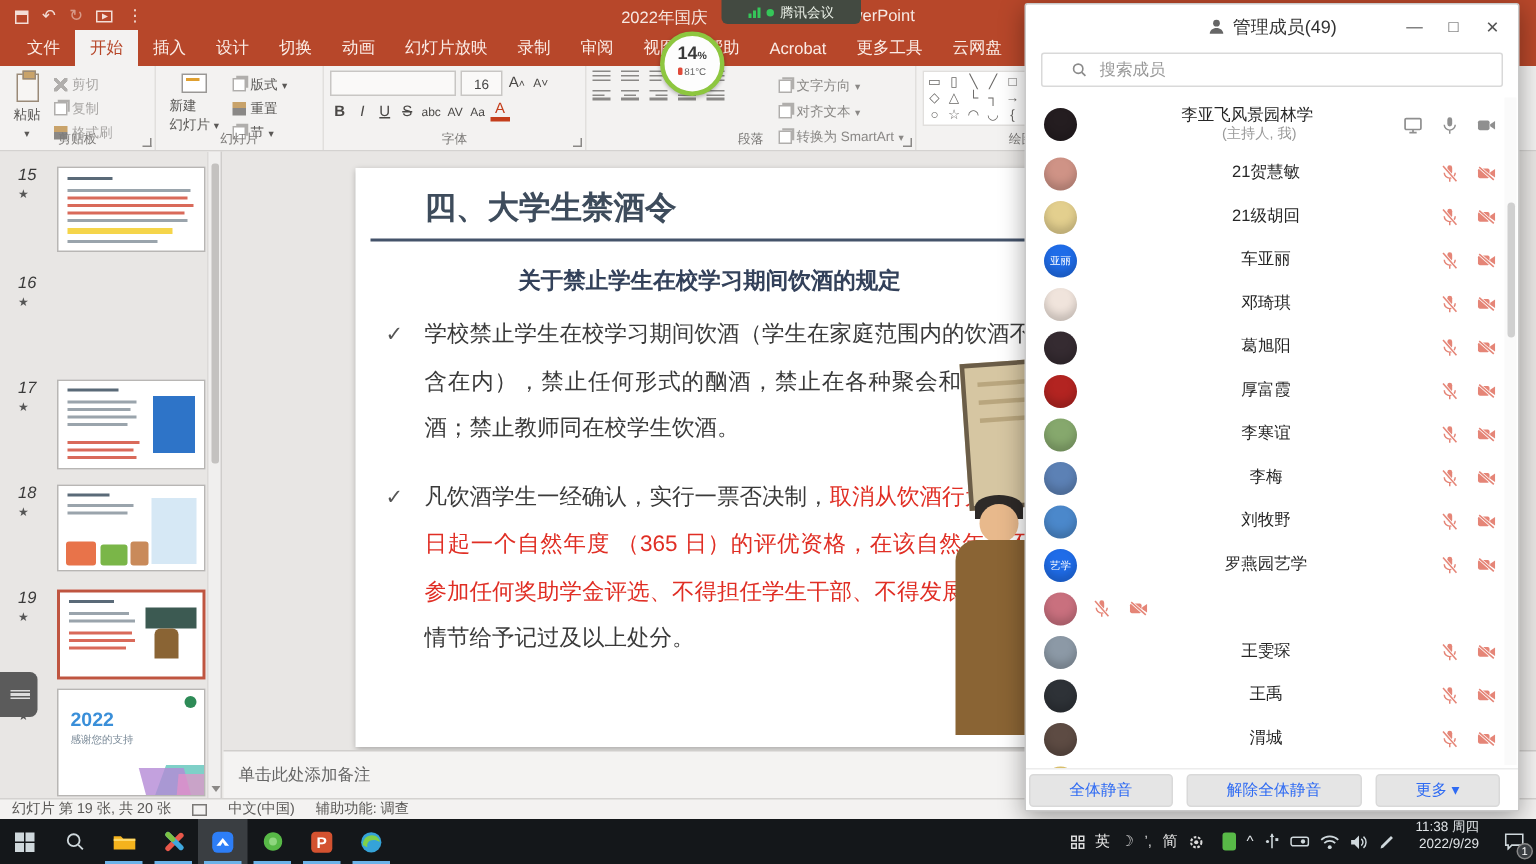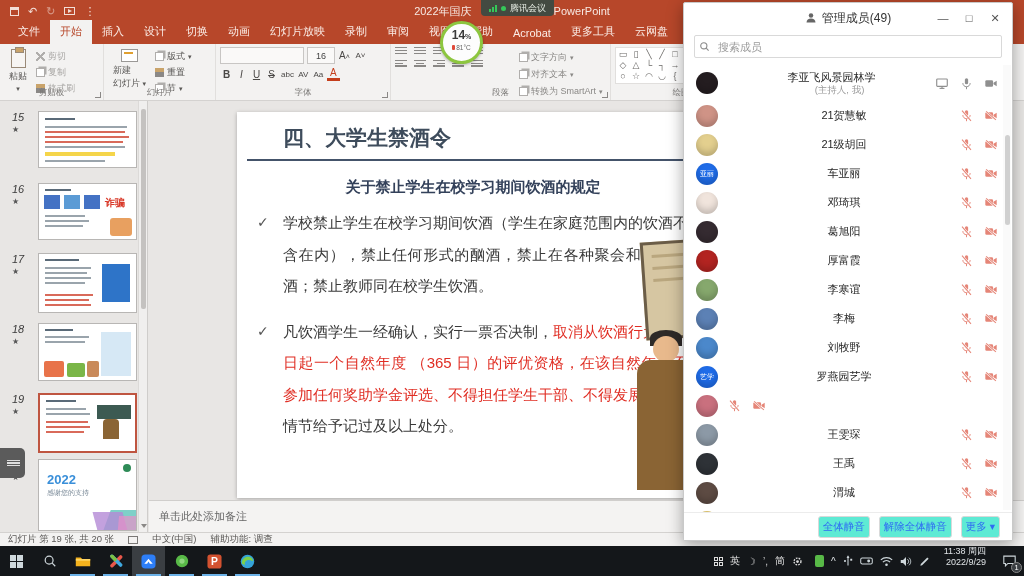--- a/index.html
+++ b/index.html
@@ -6,21 +6,21 @@
   *{box-sizing:border-box;font-family:"Liberation Sans","DejaVu Sans",sans-serif;}
   .screen{position:relative;width:1024px;height:576px;overflow:hidden;background:#e8e6e4;}
   
   .titlebar{position:absolute;left:0;top:0;width:100%;height:22px;background:#b7472a;color:#f3ded7;display:flex;align-items:center;font-size:11px;}
   .qat{display:flex;align-items:center;gap:9px;margin-left:10px;color:#f3ded7;}
   .qat .g{font-size:11px;line-height:1;cursor:default;}
   .save-sq{width:9px;height:9px;border:1.3px solid #f3ded7;border-top-width:3px;}
   .show-sq{width:11px;height:8px;border:1.2px solid #f3ded7;position:relative;}
   .show-sq:after{content:"";position:absolute;left:3px;top:1px;border-left:4px solid #f3ded7;border-top:2.5px solid transparent;border-bottom:2.5px solid transparent;}
   .title-text{position:absolute;left:0;right:0;top:0;height:22px;display:flex;align-items:center;justify-content:center;gap:6px;font-size:11px;color:#f7e8e2;pointer-events:none;}
-  .meet-pill{position:absolute;left:481px;top:0;height:16px;background:#434a41;border-radius:0 0 4px 4px;display:flex;align-items:center;gap:4px;padding:0 8px;color:#e9efe6;font-size:9px;z-index:30;}
+  .meet-pill{position:absolute;left:481px;top:0;height:16px;background:#434a41;border-radius:0 0 4px 4px;display:flex;align-items:center;gap:4px;padding:0 18px;color:#e9efe6;font-size:9px;z-index:30;}
   .sigbars{display:flex;align-items:flex-end;gap:1px;height:8px;}
   .sigbars i{display:block;width:2px;background:#35c759;}
   .greendot{width:5px;height:5px;border-radius:50%;background:#35c759;}
   
   .tabsrow{position:absolute;left:0;top:22px;width:100%;height:22px;background:#b7472a;display:flex;align-items:flex-end;padding-left:8px;}
   .tab{color:#fbece6;font-size:11px;padding:4px 10px 5px;cursor:default;white-space:nowrap;}
   .tab.active{background:#f3f2f1;color:#b7472a;}
   .tab .bulb{display:inline-block;width:8px;height:8px;border-radius:50%;border:1.3px solid #fbece6;margin-right:4px;}
   
   .ribbon{position:absolute;left:0;top:44px;width:100%;height:57px;background:#f3f2f1;border-bottom:1px solid #d4d2d0;display:flex;font-size:9px;color:#5a5856;}
@@ -92,33 +92,33 @@
   .perf{position:absolute;left:440px;top:21px;width:43px;height:43px;border-radius:50%;background:#fdfdfd;border:3px solid #8dc63f;z-index:40;box-shadow:0 1px 3px rgba(0,0,0,.3);text-align:center;}
   .perf .pct{font-size:12px;font-weight:bold;color:#3a3a3a;margin-top:5px;line-height:12px;}
   .perf .pct small{font-size:7px;}
   .perf .temp{font-size:6.5px;color:#666;margin-top:1px;}
   .perf .temp i{display:inline-block;width:3px;height:5px;background:#e04a3a;border-radius:1px;margin-right:1px;}
   
   .panel{position:absolute;left:683px;top:2px;width:330px;height:539px;background:#fff;border:1px solid #c9c9c9;border-radius:2px;box-shadow:0 4px 16px rgba(0,0,0,.35);z-index:50;}
   .p-head{position:relative;height:30px;display:flex;align-items:center;justify-content:center;gap:5px;font-size:12px;color:#333;}
   .p-ctrls{position:absolute;right:4px;top:0;height:30px;display:flex;align-items:center;}
   .p-ctrls span{width:26px;text-align:center;font-size:11px;color:#555;cursor:default;}
-  .p-search{margin:2px 10px 6px;height:23px;border:1px solid #d9d9d9;border-radius:2px;display:flex;align-items:center;padding:0 4px;gap:6px;}
+  .p-search{margin:2px 10px 6px;height:23px;border:1px solid #d9d9d9;border-radius:2px;display:flex;align-items:center;padding:0 19px;gap:6px;}
   .p-search input{border:0;outline:0;flex:1;font-size:11px;color:#333;background:transparent;}
   .p-search input::placeholder{color:#9a9a9a;}
   .mlist{position:absolute;left:0;top:62px;right:0;bottom:28px;overflow:hidden;}
   .mrow{display:flex;align-items:center;padding:0 14px 0 12px;height:29px;text-align:center;}
   .mrow.host{height:36px;}
   .avatar{width:22px;height:22px;border-radius:50%;flex:none;margin-right:10px;display:flex;align-items:center;justify-content:center;color:#fff;font-size:7px;letter-spacing:0;box-shadow:inset 0 -4px 6px rgba(0,0,0,.18);}
   .mname{flex:1;min-width:0;font-size:11px;color:#262626;line-height:13px;white-space:nowrap;overflow:hidden;}
   .msub{font-size:9.5px;color:#9a9a9a;line-height:11px;margin-left:16px;}
   .micons{display:flex;align-items:center;gap:11px;flex:none;}
   .micons svg{display:block;}
   .p-foot{position:absolute;left:0;bottom:0;right:0;height:28px;background:#fff;border-top:1px solid #ececec;display:flex;align-items:center;justify-content:flex-end;gap:9px;padding-right:12px;}
-  .pbtn{border:1px solid #d9d9d9;border-radius:3px;background:#5eead4;color:#2f6bf3;font-size:10.5px;padding:3px 4px;cursor:default;white-space:nowrap;}
+  .pbtn{border:1px solid #d9d9d9;border-radius:3px;background:#e5e5e5;color:#2f6bf3;font-size:10.5px;padding:3px 26px;cursor:default;white-space:nowrap;}
   .pscroll{position:absolute;right:1px;top:62px;bottom:30px;width:8px;background:#fafafa;}
   .pscroll .vthumb{position:absolute;left:1.5px;width:5px;height:90px;top:70px;background:#d0d0d0;border-radius:3px;}
   
   .taskbar{position:absolute;left:0;top:546px;width:100%;height:30px;background:#14171a;display:flex;align-items:stretch;z-index:60;color:#dfe3e6;}
   .tcell{width:33px;display:flex;align-items:center;justify-content:center;position:relative;flex:none;}
   .tcell.app:after{content:"";position:absolute;bottom:0;left:4px;right:4px;height:2px;background:#6cb2e8;}
   .tcell.on{background:#3a3e42;}
   .startic{display:grid;grid-template-columns:6px 6px;grid-template-rows:6px 6px;gap:1px;}
   .startic i{background:#cfd8dc;}
   .spacer{flex:1;}
@@ -382,31 +382,20 @@
       <div class="tl" style="left:6px;top:14px;width:82px;height:1.5px"></div>
       <div class="tlr" style="left:6px;top:19px;width:80px;height:1.5px"></div>
       <div class="tlr" style="left:6px;top:24px;width:84px;height:1.5px"></div>
       <div class="tlr" style="left:6px;top:29px;width:78px;height:1.5px"></div>
       <div class="tl" style="left:6px;top:34px;width:80px;height:1.5px"></div>
       <div style="position:absolute;left:6px;top:40px;width:70px;height:4px;background:#f5d54a"></div>
       <div class="tl" style="left:6px;top:48px;width:60px;height:1.5px"></div>
     </div>
 
     <div class="thumb-num" style="top:82px"><span>16</span><span class="thumb-star">★</span></div>
-    <div class="thumb" style="top:82px;height:57px">
-      <div class="tl" style="left:6px;top:5px;width:26px;background:#5a6a78"></div>
-      <div class="tlb" style="left:5px;top:11px;width:16px;height:14px"></div>
-      <div class="tlb" style="left:25px;top:11px;width:16px;height:14px;background:#5b9bd5"></div>
-      <div class="tlb" style="left:45px;top:11px;width:16px;height:14px;background:#4472c4"></div>
-      <div style="position:absolute;left:66px;top:12px;color:#d93a2a;font-size:10px;font-weight:bold">诈骗</div>
-      <div class="tl" style="left:6px;top:31px;width:40px;height:1.5px"></div>
-      <div class="tl" style="left:6px;top:36px;width:44px;height:1.5px"></div>
-      <div class="tl" style="left:6px;top:41px;width:38px;height:1.5px"></div>
-      <div style="position:absolute;right:4px;bottom:3px;width:22px;height:18px;background:#e8a060;border-radius:3px"></div>
-    </div>
 
     <div class="thumb-num" style="top:152px"><span>17</span><span class="thumb-star">★</span></div>
     <div class="thumb" style="top:152px;height:60px">
       <div class="tl" style="left:6px;top:5px;width:34px;background:#5a6a78"></div>
       <div class="tl" style="left:6px;top:13px;width:46px;height:1.5px"></div>
       <div class="tl" style="left:6px;top:18px;width:42px;height:1.5px"></div>
       <div class="tl" style="left:6px;top:23px;width:46px;height:1.5px"></div>
       <div class="tl" style="left:6px;top:28px;width:40px;height:1.5px"></div>
       <div class="tlb" style="right:6px;top:10px;width:28px;height:38px;background:#2e74c8"></div>
       <div class="tlr" style="left:6px;top:40px;width:48px;height:1.5px"></div>

